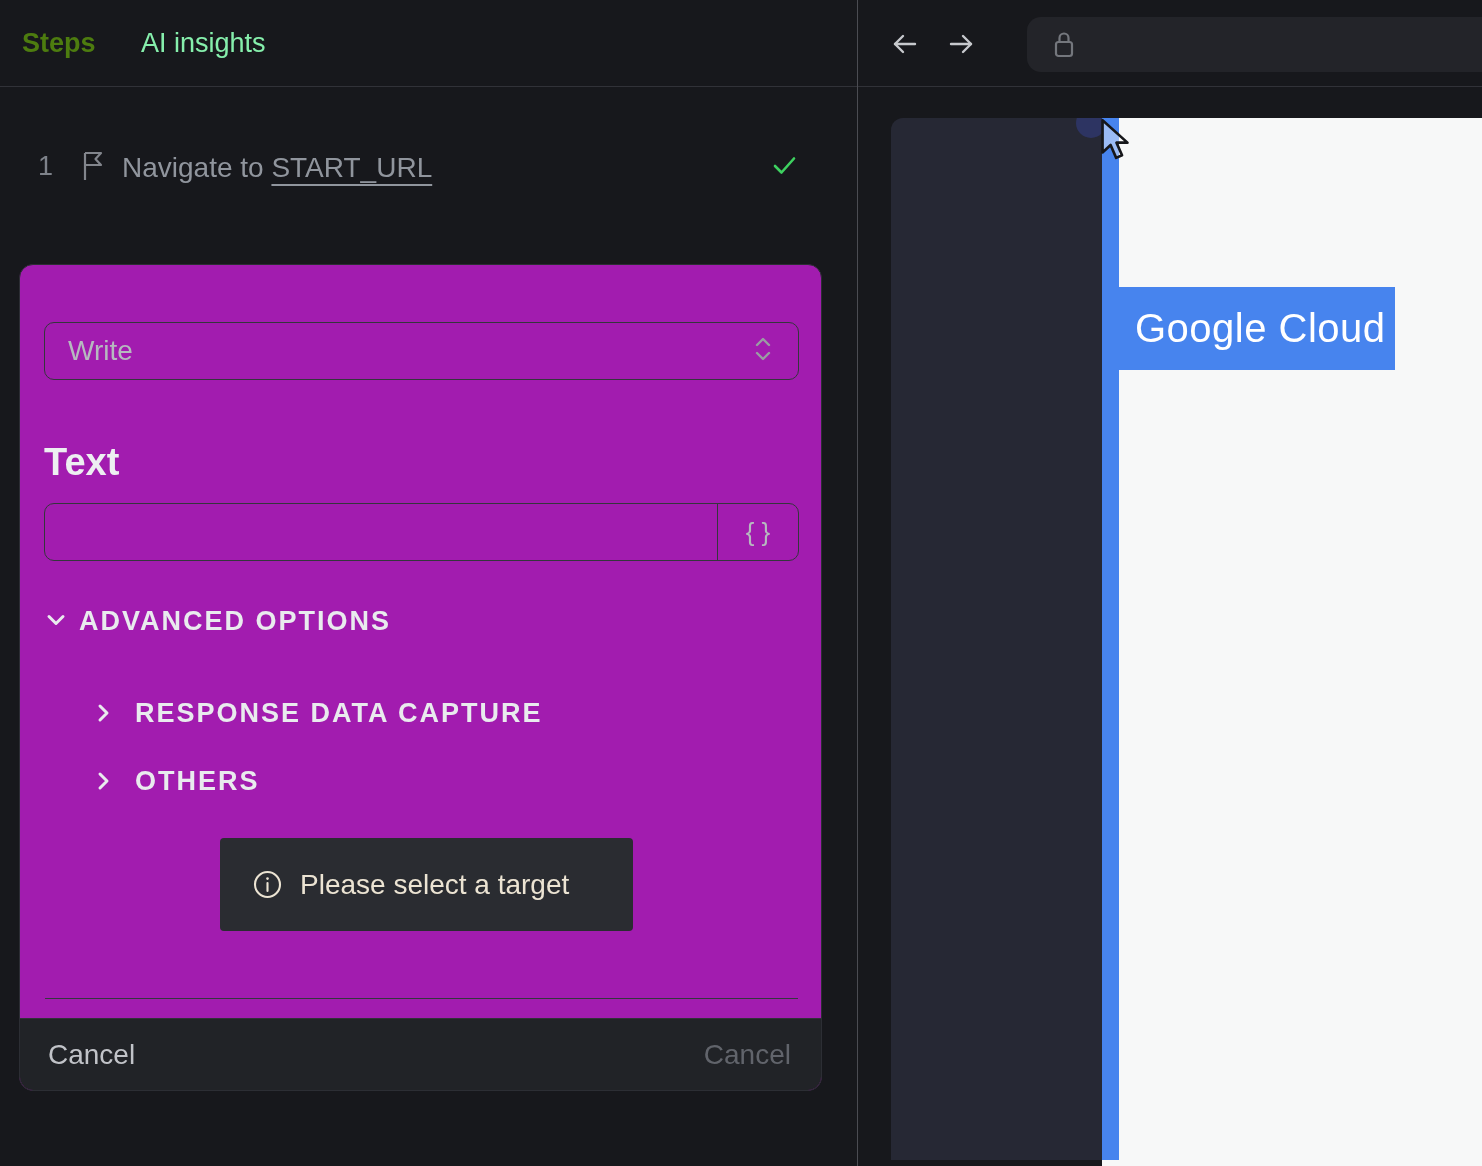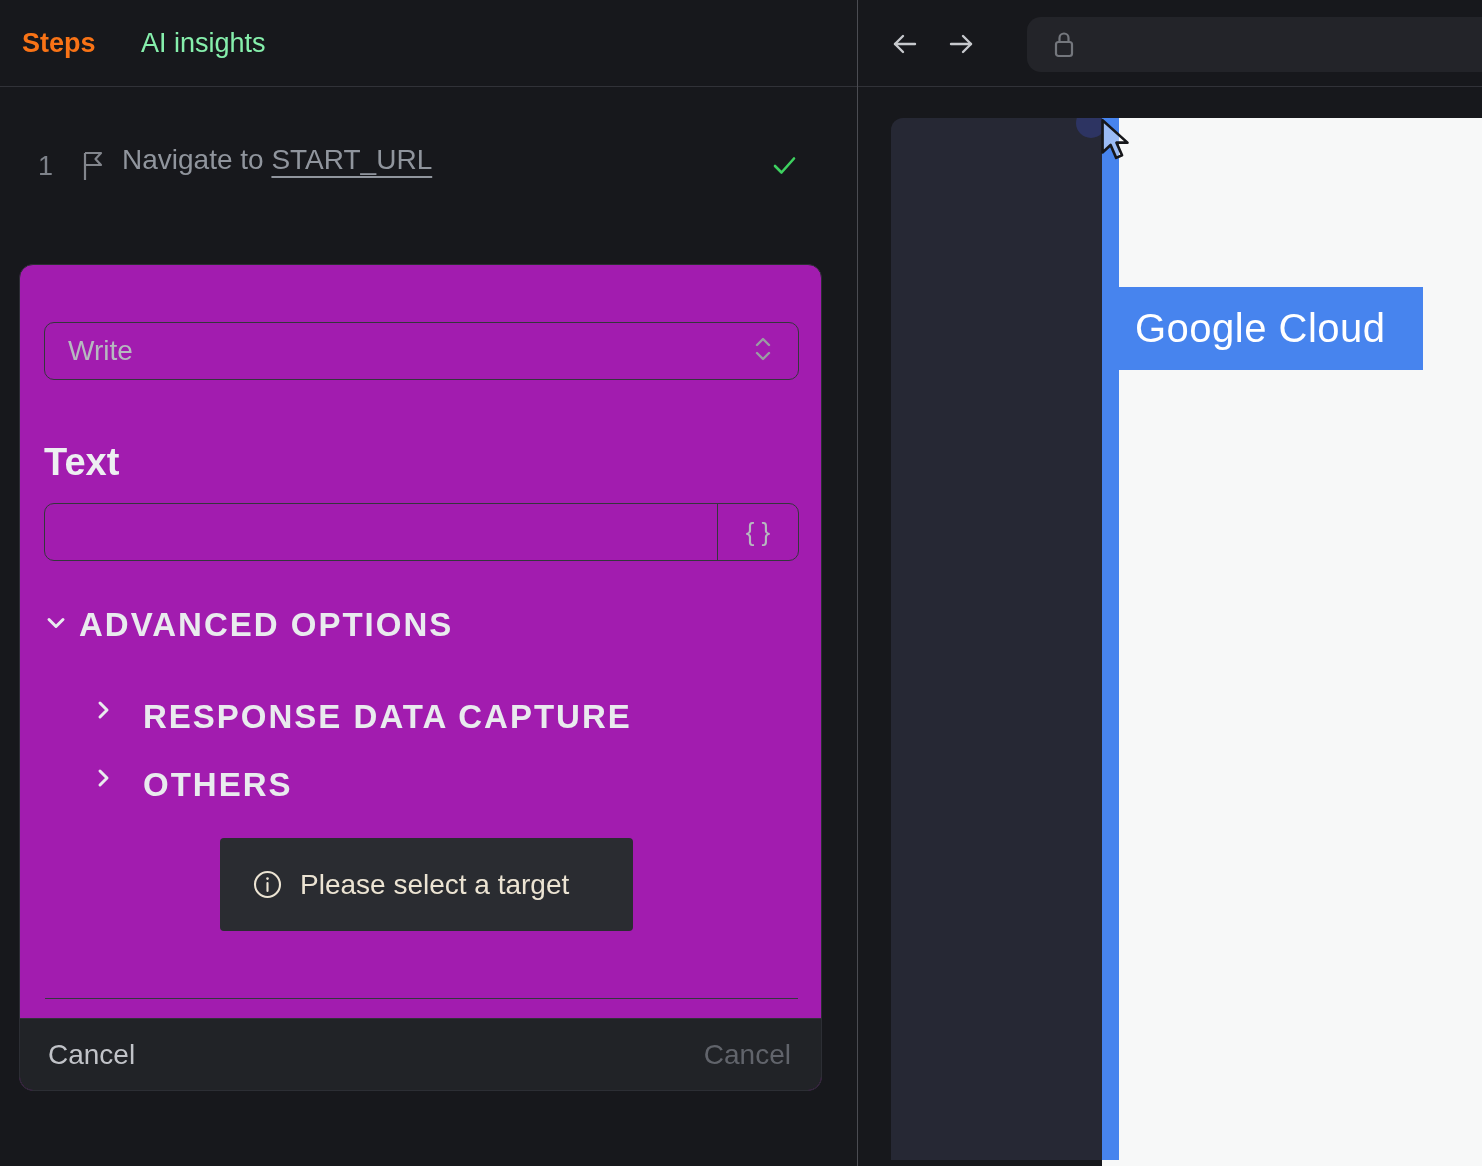--- a/index.html
+++ b/index.html
@@ -2,48 +2,48 @@
 <html><head>
 <meta charset="utf-8">
 <style>
   html,body{margin:0;padding:0;background:#17181c;}
   .root{position:relative;width:1482px;height:1166px;background:#17181c;overflow:hidden;
         font-family:"Liberation Sans",sans-serif;color:#e8eaec;}
 
   
   .header{position:absolute;left:0;top:0;width:1482px;height:87px;border-bottom:1px solid #313238;box-sizing:border-box;}
   .tab{position:absolute;top:28px;font-size:27px;line-height:31px;cursor:default;}
-  .tab.active{color:#f97316;font-weight:600;}
+  .tab.active{color:#4d7c0f;font-weight:600;}
   .tab.inactive{color:#86efac;font-weight:500;}
 
   
   .step-num{position:absolute;left:38px;top:151px;font-size:27px;color:#7e828a;}
   .step-flag{position:absolute;left:80px;top:150px;}
-  .step-text{position:absolute;left:122px;top:144px;font-size:28px;color:#90959d;white-space:nowrap;}
+  .step-text{position:absolute;left:122px;top:152px;font-size:28px;color:#90959d;white-space:nowrap;}
   .step-target{text-decoration:underline;text-underline-offset:7px;text-decoration-thickness:2px;}
   .step-check{position:absolute;left:767px;top:148px;}
 
   
   .card{position:absolute;left:19px;top:264px;width:803px;height:827px;background:#a21caf;
         border:1px solid #2c2e34;border-radius:14px;box-sizing:border-box;}
   .select{position:absolute;left:24px;top:57px;width:755px;height:58px;border:1px solid #34363c;
           border-radius:10px;box-sizing:border-box;display:flex;align-items:center;padding-left:23px;cursor:pointer;}
   .select-value{font-size:28px;color:#b6b9bf;}
   .select .unfold{position:absolute;right:24px;top:50%;transform:translateY(-50%);}
   .field-label{position:absolute;left:24px;top:176px;font-size:38px;font-weight:700;color:#edeff1;}
   .input-group{position:absolute;left:24px;top:238px;width:755px;height:58px;border:1px solid #34363c;
                border-radius:10px;box-sizing:border-box;display:flex;}
   .input-main{flex:1;background:transparent;border:none;outline:none;color:#d6d8dc;font-size:27px;
               font-family:"Liberation Sans",sans-serif;padding:0 18px;min-width:0;}
   .input-var{width:80px;border-left:1px solid #34363c;display:flex;align-items:center;justify-content:center;
              font-size:26px;color:#b6b9bf;cursor:pointer;background:transparent;}
   .adv-row{position:absolute;left:24px;top:341px;display:flex;align-items:center;gap:11px;cursor:pointer;}
-  .sec-row{position:absolute;left:71px;display:flex;align-items:flex-start;gap:28px;cursor:pointer;}
+  .sec-row{position:absolute;left:71px;display:flex;align-items:flex-end;gap:20px;cursor:pointer;}
   .sec-row.r1{top:433px;} .sec-row.r2{top:501px;}
-  .sec-label{font-size:33px;font-weight:700;letter-spacing:2px;color:#e9ebee;}
+  .sec-label{font-size:27px;font-weight:700;letter-spacing:2px;color:#e9ebee;}
   .tooltip{position:absolute;left:200px;top:573px;width:413px;height:93px;background:#2a2c31;border-radius:4px;
            display:flex;align-items:center;}
   .tooltip .txt{font-size:28px;color:#ece4d3;margin-left:17px;}
   .tooltip .ico{margin-left:32px;display:flex;}
   .inset-divider{position:absolute;left:25px;top:733px;width:753px;height:1px;background:#35373d;}
   .card-footer{position:absolute;left:0;right:0;bottom:0;height:71px;background:#212327;
                border-top:1px solid #303238;border-radius:0 0 13px 13px;}
   .btn-cancel{position:absolute;left:22px;top:50%;transform:translateY(-50%);font-size:28px;color:#c1c3c8;
               background:none;border:none;cursor:pointer;font-family:"Liberation Sans",sans-serif;}
   .btn-apply{position:absolute;right:24px;top:50%;transform:translateY(-50%);font-size:28px;color:#61646b;
@@ -59,21 +59,21 @@
            display:flex;align-items:center;}
   .url-bar .lock{margin-left:24px;display:flex;}
   .url-text{margin-left:14px;font-size:26px;color:#9a9da3;}
 
   
   .viewport{position:absolute;left:891px;top:118px;width:591px;height:1048px;overflow:hidden;}
   .page-white{position:absolute;left:211px;top:0;width:380px;height:1048px;background:#f7f8f8;}
   .page-sidebar{position:absolute;left:0;top:0;width:211px;height:1042px;background:#262834;border-top-left-radius:12px;}
   .click-blob{position:absolute;left:185px;top:-10px;width:30px;height:30px;border-radius:50%;background:#2d3462;}
   .hl-stripe{position:absolute;left:211px;top:0;width:17px;height:1042px;background:#4784ee;}
-  .hl-box{position:absolute;left:211px;top:169px;width:321px;height:83px;background:#4784ee;
+  .hl-box{position:absolute;left:211px;top:169px;width:293px;height:83px;background:#4784ee;
           display:flex;align-items:center;}
   .hl-text{color:#ffffff;font-size:40px;font-weight:500;margin-left:33px;letter-spacing:0.5px;white-space:nowrap;}
   .cursor{position:absolute;left:209px;top:0;}
 </style>
 </head>
 <body>
 
 <div class="root">
 
   <div class="header">

